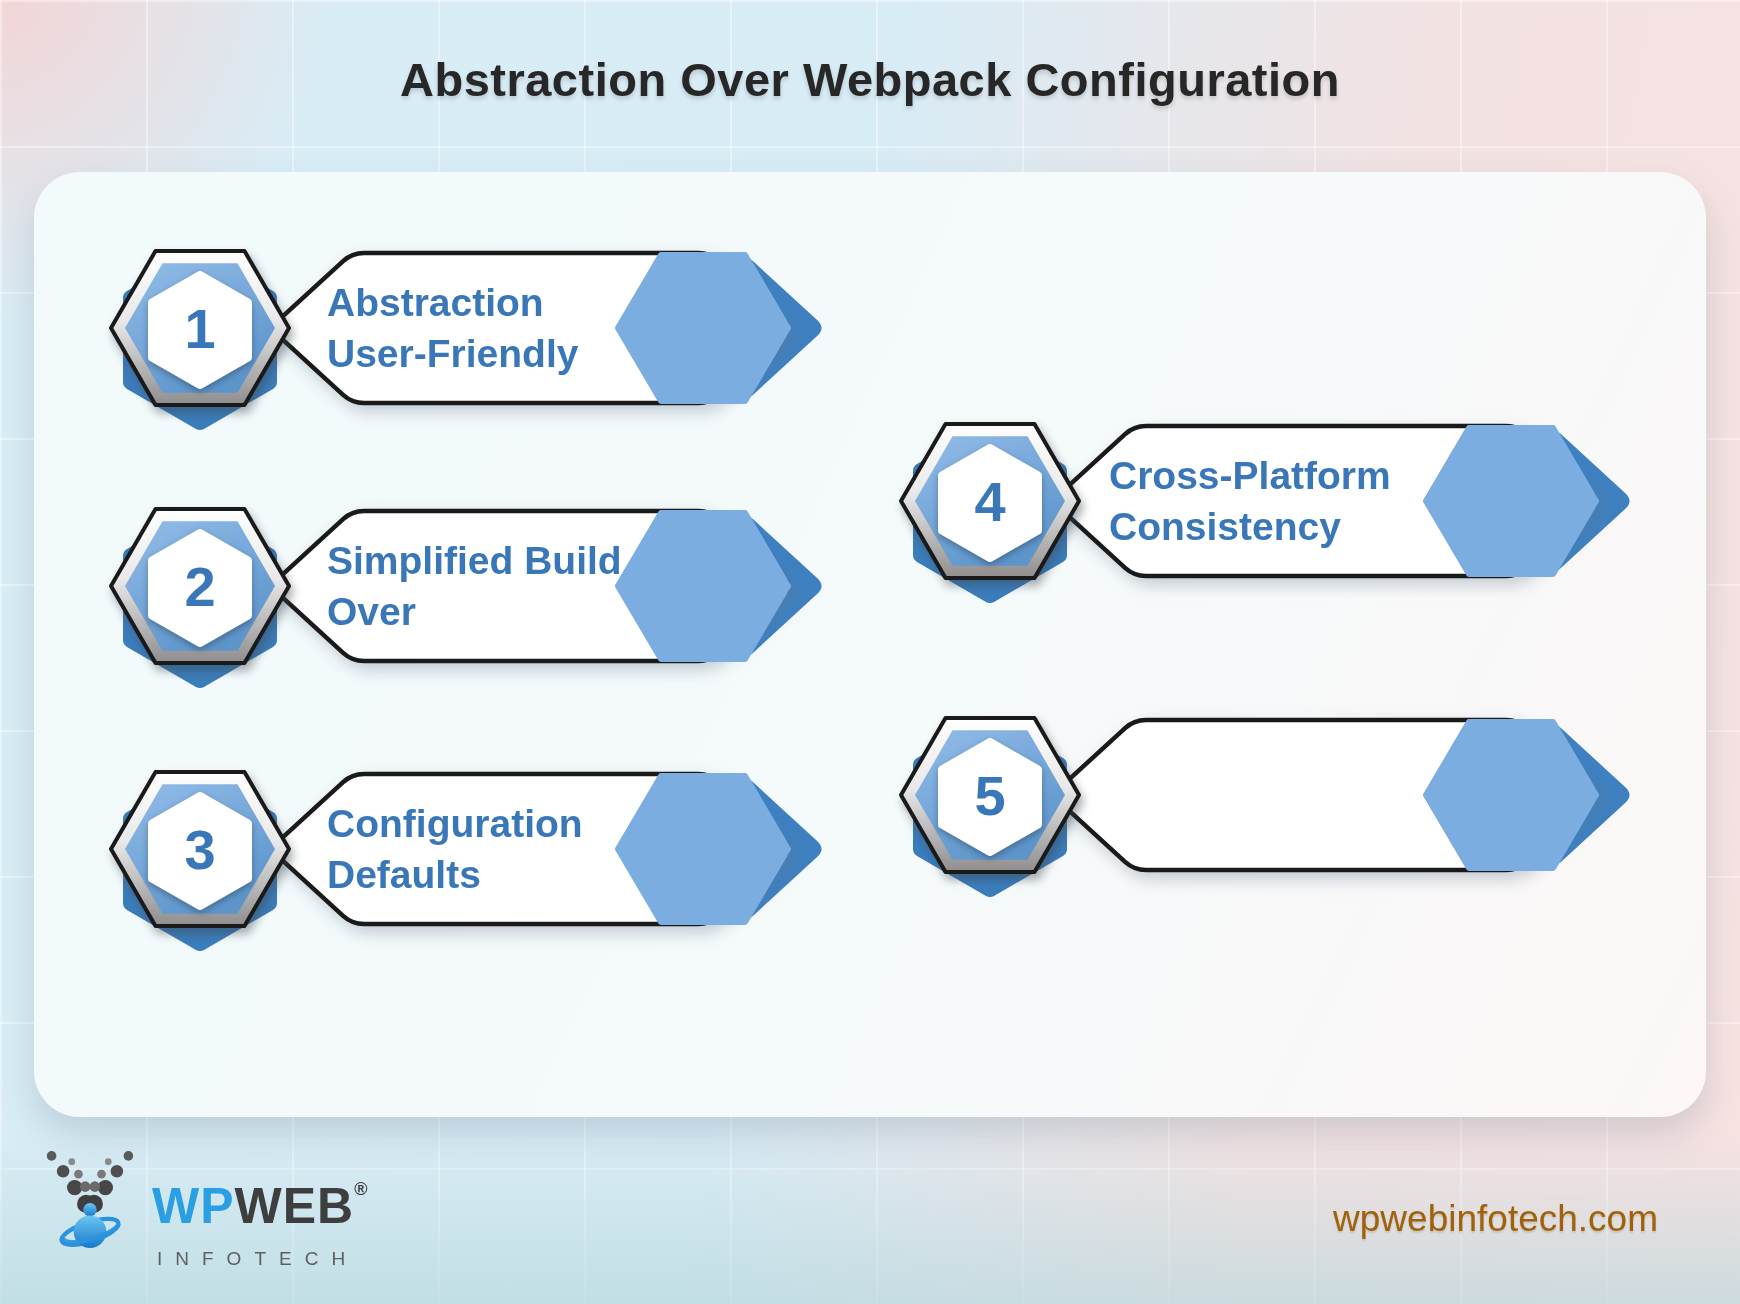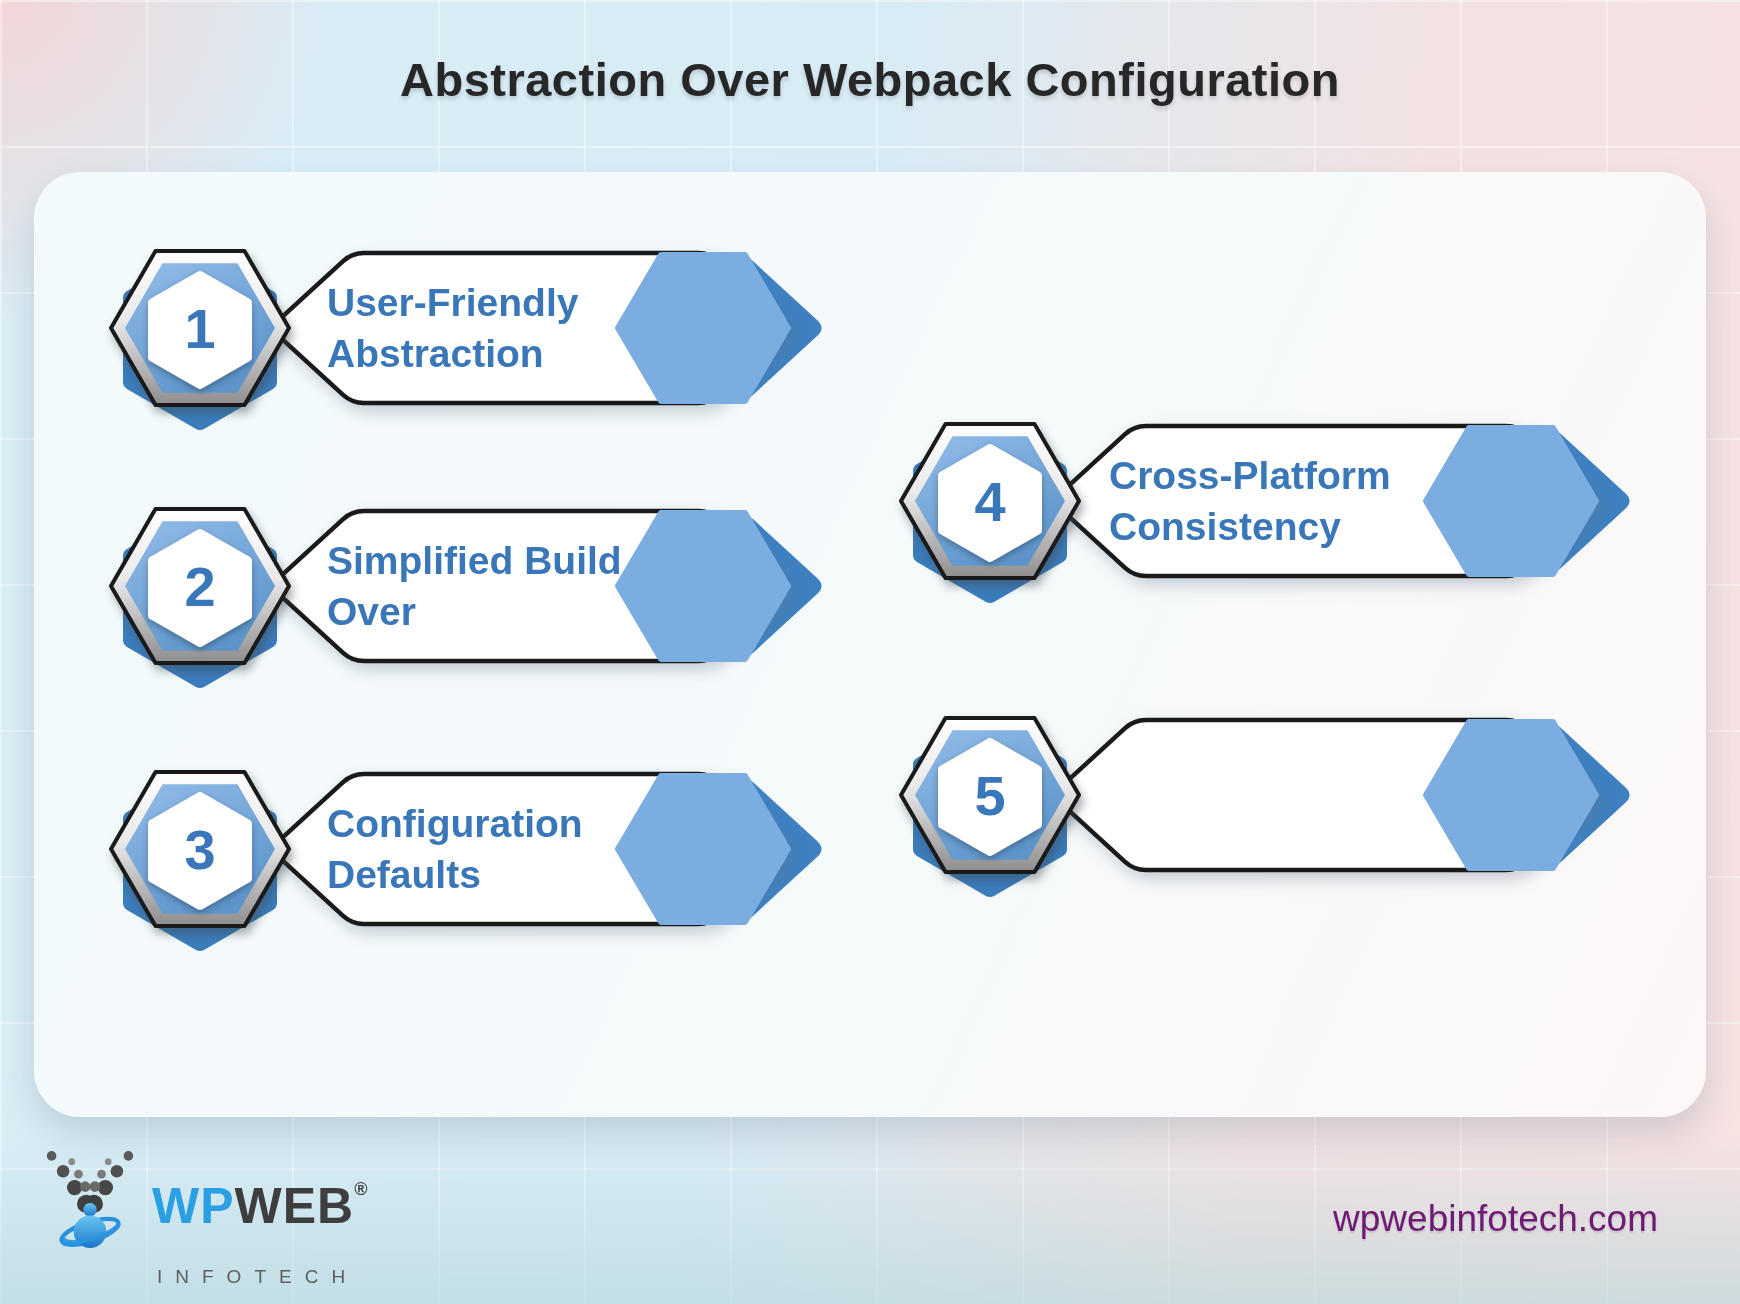--- a/index.html
+++ b/index.html
@@ -53,24 +53,24 @@
     white-space:nowrap;
   }
   .item-right .label { left:219px; width:380px; }
   .footer-logo { position:absolute; left:42px; top:1146px; display:flex; align-items:flex-start; }
   .logo-icon { margin-right:14px; }
   .logo-text { padding-top:6px; }
   .brand { font-size:50px; font-weight:bold; line-height:74px; letter-spacing:1px; }
   .brand .wp  { color:#2b9fe3; }
   .brand .web { color:#3e3e3e; }
   .brand .reg { font-size:18px; color:#3e3e3e; vertical-align:28px; font-weight:bold; }
-  .tagline { margin-top:23px; padding-left:5px; font-size:19px; letter-spacing:13px;
+  .tagline { margin-top:5px; padding-left:5px; font-size:19px; letter-spacing:13px;
              color:#5f5f5f; font-weight:normal; }
   .website {
-    position:absolute; right:82px; top:1198px; font-size:37px; color:#701a75;
+    position:absolute; right:82px; top:1198px; font-size:37px; color:#a16207;
     text-shadow:0 2px 2px rgba(0,0,0,0.12);
   }
 </style>
 </head>
 <body>
 
 <svg width="0" height="0" style="position:absolute">
   <defs>
     <linearGradient id="gMetal" x1="0" y1="0" x2="0" y2="1">
       <stop offset="0" stop-color="#ffffff"></stop>
@@ -99,22 +99,22 @@
       <polygon class="hex-light" points="518,100 561,27 645,27 688,100 645,173 561,173"></polygon>
       <g>
         <polygon class="badge-back" points="100,24 169,64 169,148 100,188 31,148 31,64"></polygon>
         <polygon class="badge-outer" points="11,100 55.5,23 144.5,23 189,100 144.5,177 55.5,177"></polygon>
         <polygon class="badge-blue" points="25,100 62.5,35.3 137.5,35.3 175,100 137.5,164.7 62.5,164.7"></polygon>
         <polygon class="badge-white" points="100,47 148,74.5 148,129.5 100,157 52,129.5 52,74.5"></polygon>
       </g>
     </svg>
     <span class="num">1</span>
     <div class="label">
+      <span>Abstraction</span>
       <span>User-Friendly</span>
-      <span>Abstraction</span>
     </div>
   </div>
 
   <div class="item item-left" id="item2">
     <svg class="item-svg" viewBox="0 0 780 200" width="780" height="200">
       <path class="banner-dark" transform="translate(34,0)" d="M178.9,108.1 Q170,100 178.9,91.9 L243.1,33.1 Q252,25 264,25 L598,25 Q610,25 618.9,33.1 L683.1,91.9 Q692,100 683.1,108.1 L618.9,166.9 Q610,175 598,175 L264,175 Q252,175 243.1,166.9 Z"></path>
       <path class="banner-white" d="M178.9,108.1 Q170,100 178.9,91.9 L243.1,33.1 Q252,25 264,25 L598,25 Q610,25 618.9,33.1 L683.1,91.9 Q692,100 683.1,108.1 L618.9,166.9 Q610,175 598,175 L264,175 Q252,175 243.1,166.9 Z"></path>
       <polygon class="hex-light" points="518,100 561,27 645,27 688,100 645,173 561,173"></polygon>
       <g>
         <polygon class="badge-back" points="100,24 169,64 169,148 100,188 31,148 31,64"></polygon>

